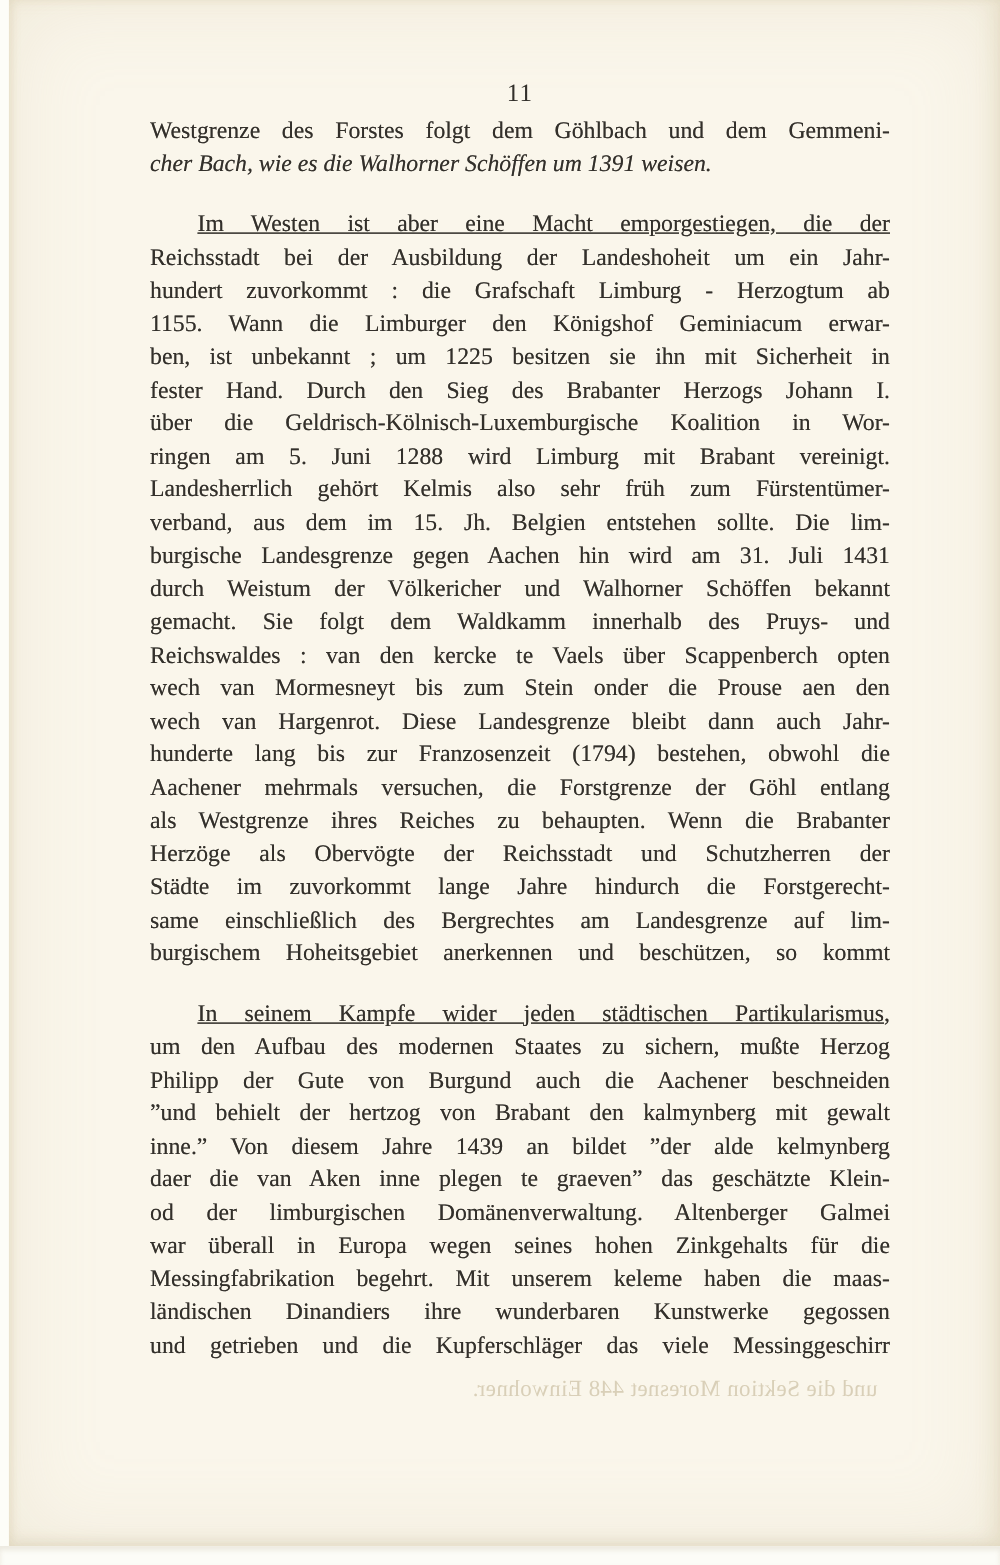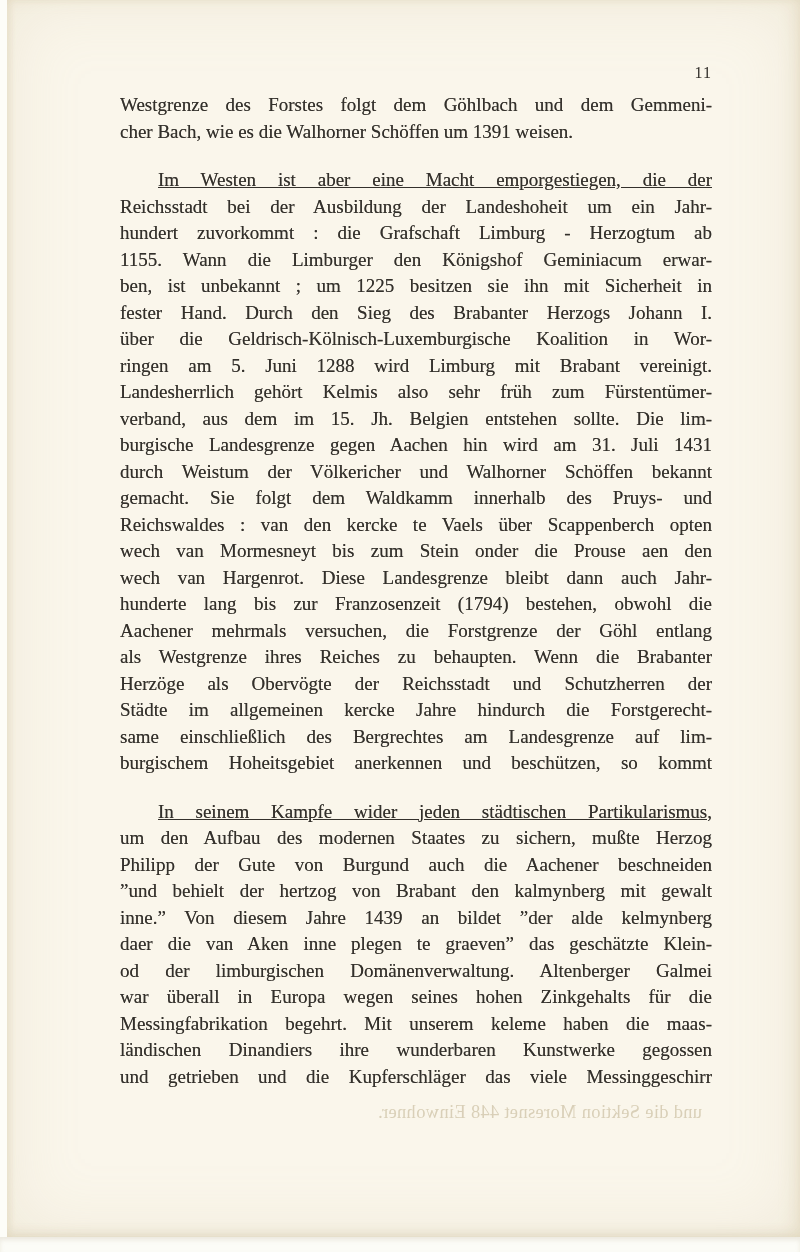--- a/index.html
+++ b/index.html
@@ -27,22 +27,22 @@
     box-shadow:
       inset 0 0 70px rgba(205, 190, 155, 0.22),
       inset -8px 0 14px rgba(214, 199, 162, 0.22),
       inset 0 -6px 10px rgba(200, 188, 158, 0.18),
       inset 3px 0 6px rgba(225, 215, 185, 0.35);
   }
   .page-number {
     position: absolute;
     left: 113px; top: 64px;
     width: 592px;
-    text-align: right;
-    font-size: 16px;
+    text-align: center;
+    font-size: 20px;
     letter-spacing: 1px;
     color: var(--ink);
   }
   .text-block {
     position: absolute;
     left: 113px; top: 92px;
     width: 592px;
     color: var(--ink);
     font-size: 19px;
     line-height: 26.5px;
@@ -54,20 +54,21 @@
     text-align: justify;
     text-align-last: justify;
     white-space: normal;
     height: 26.5px;
     overflow: visible;
   }
   .paragraph.indent .text-line:first-child { text-indent: 38px; text-decoration: underline; }
   .text-line.flush {
     text-align: left;
     text-align-last: left;
+    font-style: italic;
   }
   
   .bleed-through {
     position: absolute;
     left: 310px; top: 1102px;
     width: 385px;
     transform: scaleX(-1);
     color: var(--bleed);
     opacity: 0.5;
     filter: blur(0.5px);
@@ -116,21 +117,21 @@
           <div class="text-line">burgische Landesgrenze gegen Aachen hin wird am 31. Juli 1431</div>
           <div class="text-line">durch Weistum der Völkericher und Walhorner Schöffen bekannt</div>
           <div class="text-line">gemacht. Sie folgt dem Waldkamm innerhalb des Pruys- und</div>
           <div class="text-line">Reichswaldes : van den kercke te Vaels über Scappenberch opten</div>
           <div class="text-line">wech van Mormesneyt bis zum Stein onder die Prouse aen den</div>
           <div class="text-line">wech van Hargenrot. Diese Landesgrenze bleibt dann auch Jahr-</div>
           <div class="text-line">hunderte lang bis zur Franzosenzeit (1794) bestehen, obwohl die</div>
           <div class="text-line">Aachener mehrmals versuchen, die Forstgrenze der Göhl entlang</div>
           <div class="text-line">als Westgrenze ihres Reiches zu behaupten. Wenn die Brabanter</div>
           <div class="text-line">Herzöge als Obervögte der Reichsstadt und Schutzherren der</div>
-          <div class="text-line">Städte im allgemeinen kercke Jahre hindurch die Forstgerecht-</div>
+          <div class="text-line">Städte im zuvorkommt lange Jahre hindurch die Forstgerecht-</div>
           <div class="text-line">same einschließlich des Bergrechtes am Landesgrenze auf lim-</div>
           <div class="text-line">burgischem Hoheitsgebiet anerkennen und beschützen, so kommt</div>
         </div>
         <div class="paragraph indent">
           <div class="text-line">In seinem Kampfe wider jeden städtischen Partikularismus,</div>
           <div class="text-line">um den Aufbau des modernen Staates zu sichern, mußte Herzog</div>
           <div class="text-line">Philipp der Gute von Burgund auch die Aachener beschneiden</div>
           <div class="text-line">”und behielt der hertzog von Brabant den kalmynberg mit gewalt</div>
           <div class="text-line">inne.” Von diesem Jahre 1439 an bildet ”der alde kelmynberg</div>
           <div class="text-line">daer die van Aken inne plegen te graeven” das geschätzte Klein-</div>

